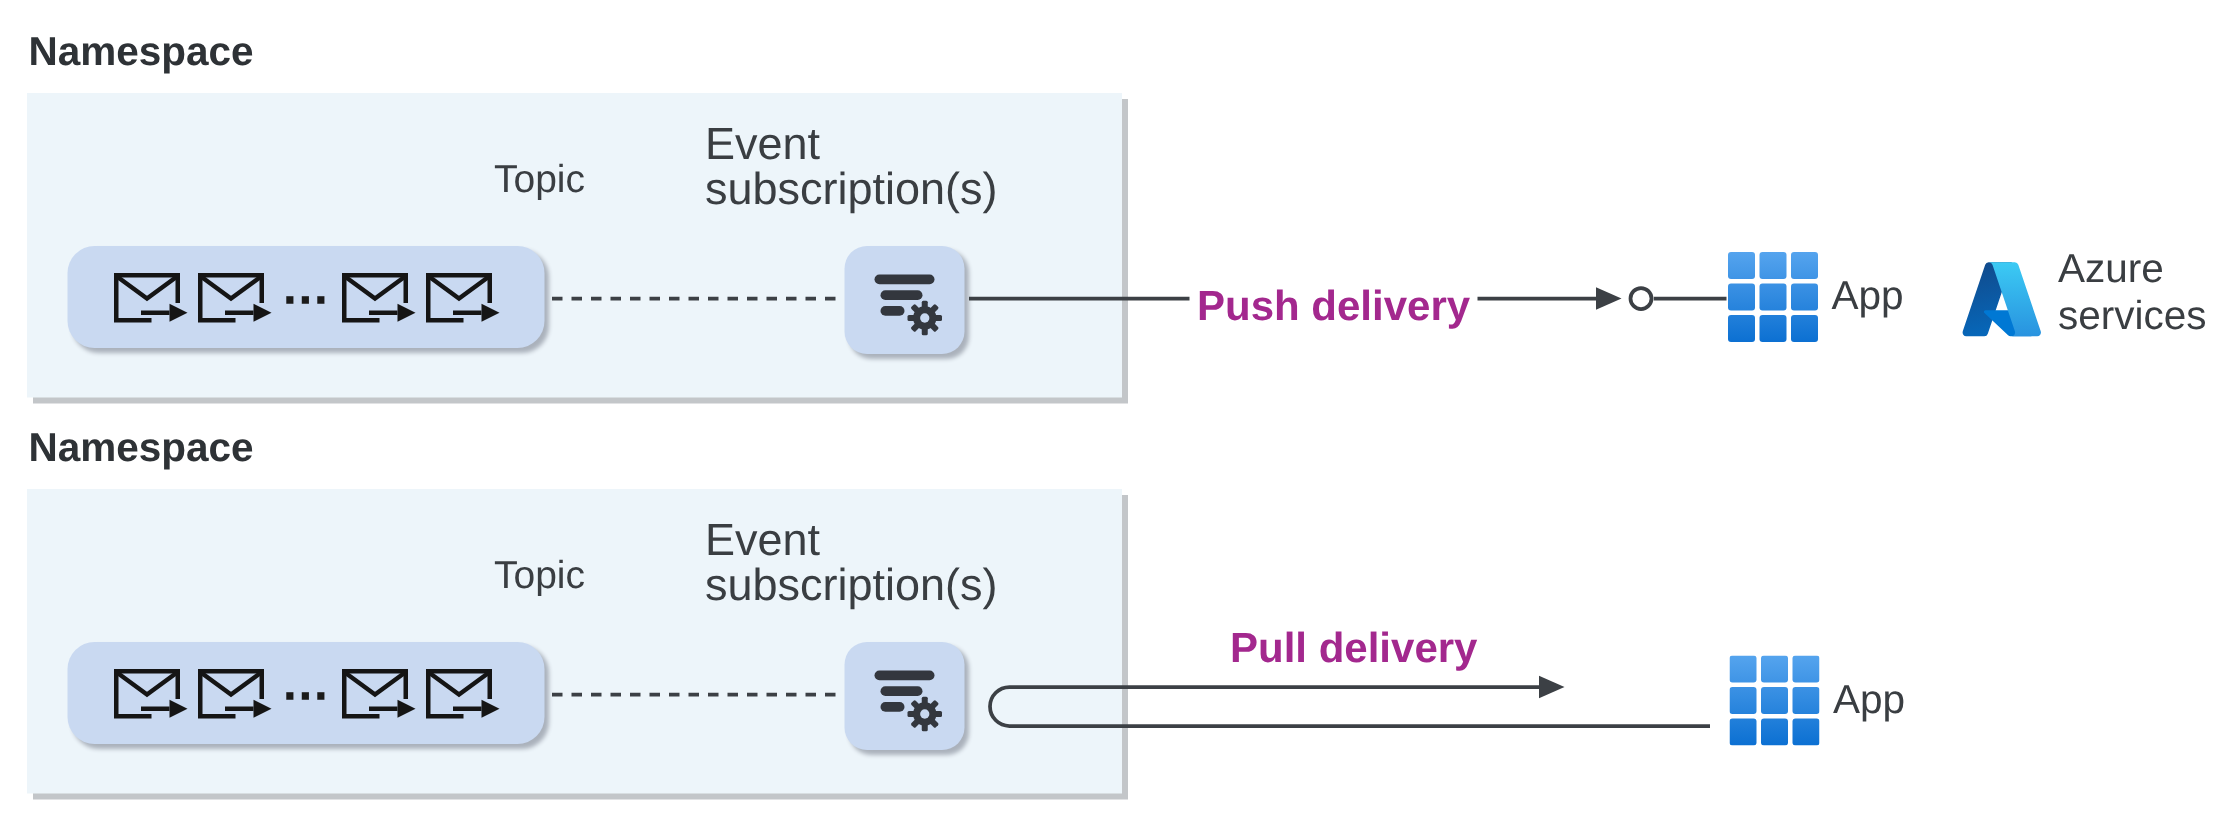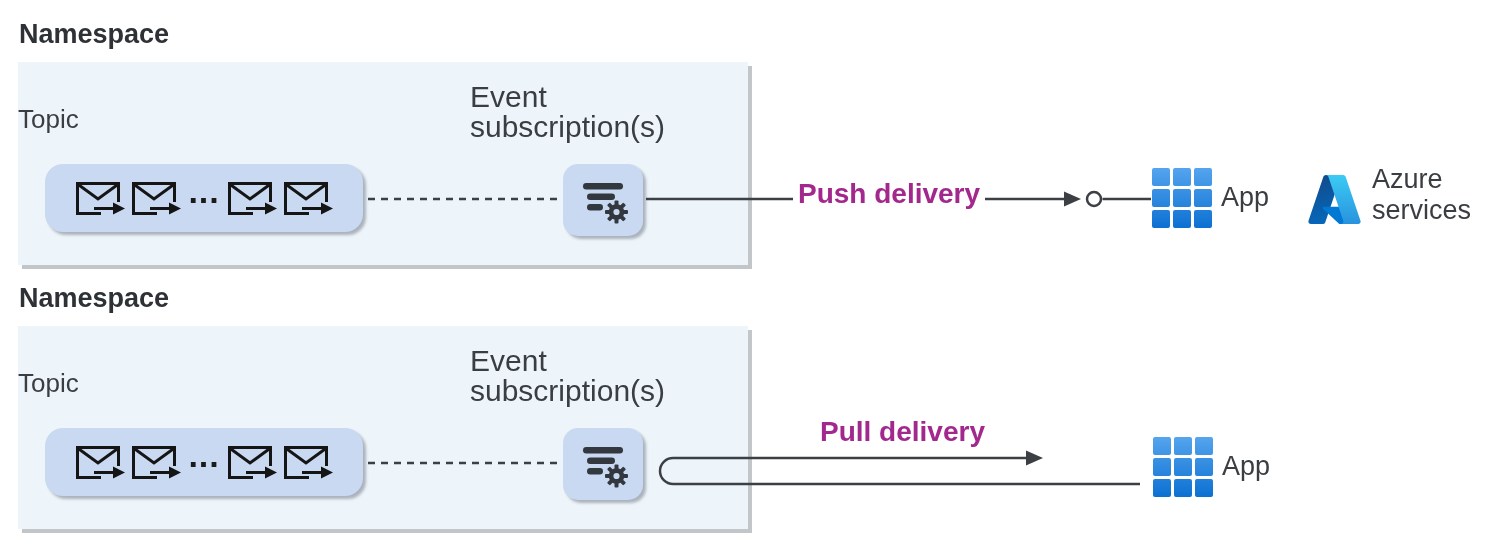--- a/index.html
+++ b/index.html
@@ -10,21 +10,21 @@
   .ns-heading{
     position:absolute;left:19px;font-size:27px;font-weight:700;
     color:var(--heading-text,#2e3236);letter-spacing:0;
   }
   .ns-box{
     position:absolute;left:18px;width:730px;height:203px;
     background:var(--namespace-bg,#EDF5FA);
     box-shadow:4px 4px 0 var(--namespace-shadow,#C3C6C9);
   }
   .topic-label{
-    position:absolute;left:0;top:42px;width:372px;text-align:left;
+    position:absolute;left:0;top:42px;width:372px;text-align:right;
     font-size:26px;color:var(--label-text,#3A3E42);
   }
   .topic-pill{
     position:absolute;left:27px;top:102px;width:318px;height:68px;
     background:var(--tile-bg,#C9D9F1);border-radius:18px;
     box-shadow:3px 3px 3px var(--tile-shadow,#ABB2BC);
     display:flex;align-items:center;justify-content:center;gap:4px;
   }
   .env{display:inline-flex;width:52px;height:36px;}
   .dots{
@@ -125,21 +125,21 @@
             <rect x="-2" y="-11.5" width="4" height="6" rx="1" transform="rotate(270)"></rect>
             <rect x="-2" y="-11.5" width="4" height="6" rx="1" transform="rotate(315)"></rect>
             <circle r="7.8"></circle>
             <circle r="3.1" fill="#C9D9F1"></circle>
           </g>
         </g>
       </svg>
     </div>
   </div>
 
-  <div class="delivery" style="left:798px;top:178px">Push delivery</div>
+  <div class="delivery" style="left:798px;top:188px">Push delivery</div>
 
   <div class="icon-abs" style="left:1152px;top:168px">
     <svg width="60" height="60" viewBox="0 0 60 60">
       <defs>
         <linearGradient id="gA1" x1="0" y1="0" x2="0" y2="60" gradientUnits="userSpaceOnUse">
           <stop offset="0" stop-color="#55A4EE"></stop>
             <stop offset="1" stop-color="#0C70D2"></stop>
         </linearGradient>
       </defs>
       <g fill="url(#gA1)">

